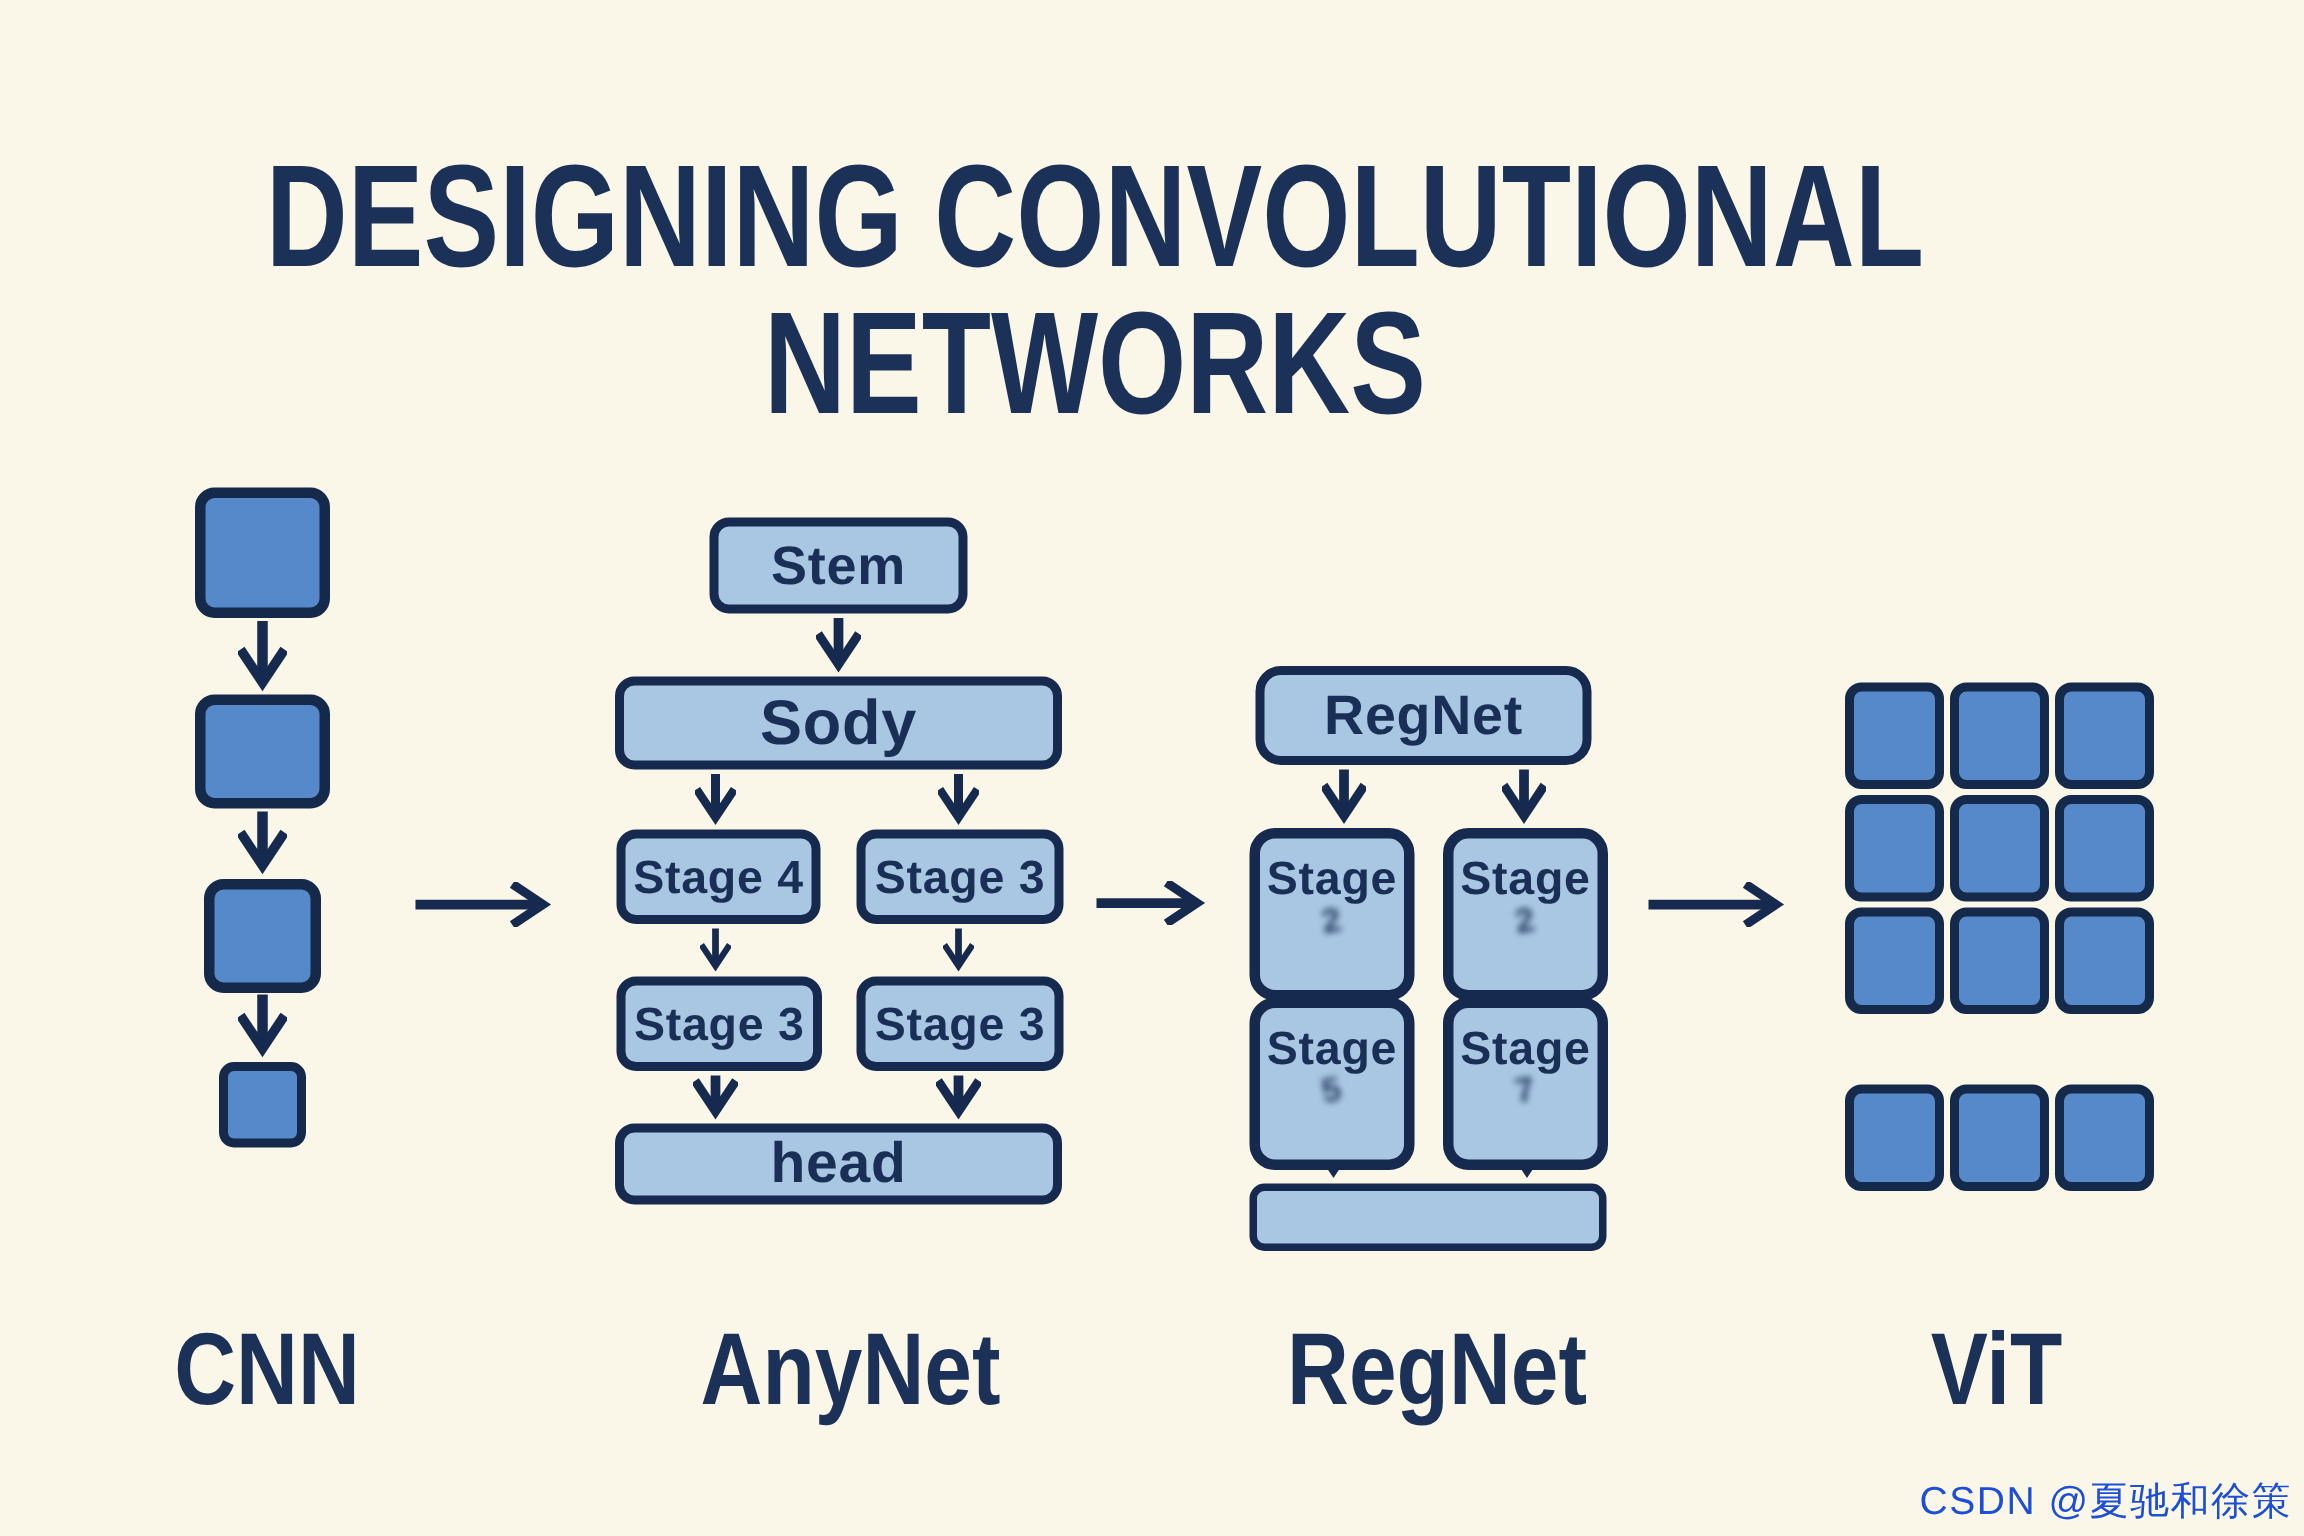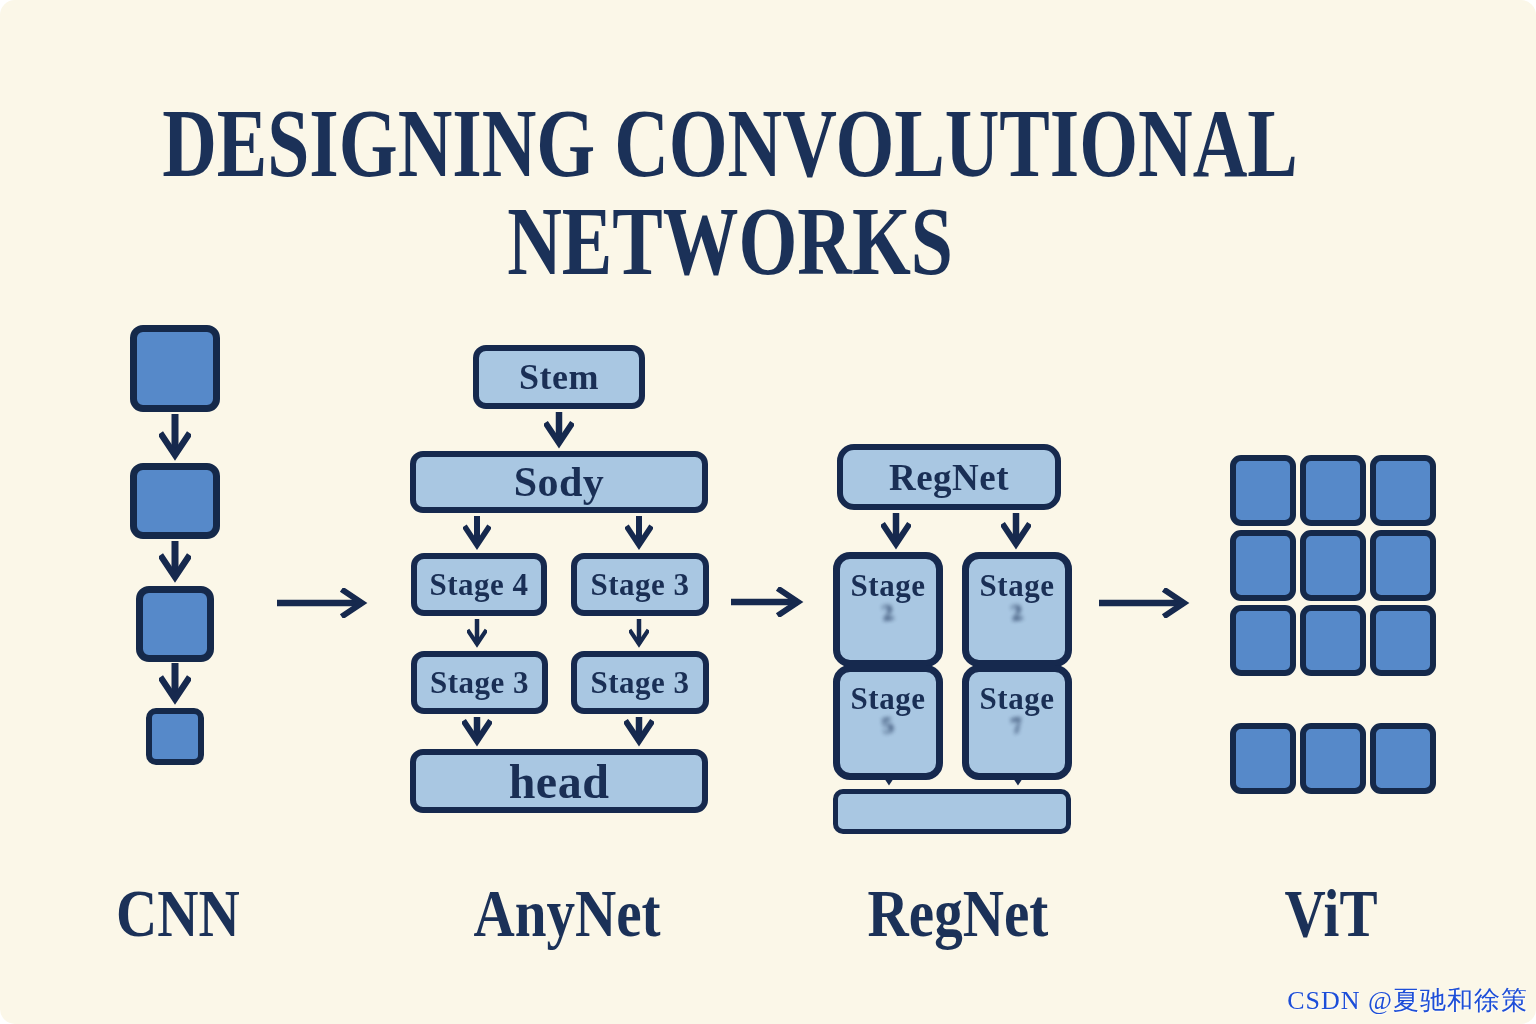--- a/index.html
+++ b/index.html
@@ -1,20 +1,19 @@
 <!DOCTYPE html>
 <html><head>
 <meta charset="utf-8">
 <style>
   html,body{margin:0;padding:0;}
   .canvas{
     position:relative;width:1536px;height:1024px;overflow:hidden;
     background:#fbf7e8;
-    font-family:Liberation Serif, serif;
-    border-radius:15px;
+    font-family:Liberation Sans, sans-serif;
   }
   
   .title{
     position:absolute;left:730px;white-space:nowrap;
     font-weight:700;font-size:97px;color:#1b3158;
     transform:translateX(-50%) scaleX(0.78);
   }
   .title.l1{top:88px;}
   .title.l2{top:186px;}
 
@@ -34,21 +33,21 @@
     border-radius:13px;box-sizing:border-box;
     display:flex;align-items:center;justify-content:center;
     color:#1a2f55;font-weight:700;letter-spacing:0.5px;
   }
   .p-stem {left:473px;top:345px;width:172px;height:64px;font-size:36px;}
   .p-sody {left:410px;top:451px;width:298px;height:62px;font-size:42px;}
   .p-ast1 {left:411px;top:553px;width:136px;height:63px;font-size:31px;}
   .p-ast2 {left:571px;top:553px;width:138px;height:63px;font-size:31px;}
   .p-ast3 {left:411px;top:651px;width:137px;height:63px;font-size:31px;}
   .p-ast4 {left:571px;top:651px;width:138px;height:63px;font-size:31px;}
-  .p-head {left:410px;top:749px;width:298px;height:64px;font-size:48px;}
+  .p-head {left:410px;top:749px;width:298px;height:54px;font-size:38px;}
   .p-rhdr {left:837px;top:444px;width:224px;height:66px;font-size:37px;border-radius:17px;}
   .rstage{
     width:110px;height:115px;border-width:7px;border-radius:17px;
     flex-direction:column;justify-content:flex-start;padding-top:9px;font-size:31px;
   }
   .p-rs1{left:833px;top:552px;}
   .p-rs2{left:962px;top:552px;}
   .p-rs3{left:833px;top:665px;}
   .p-rs4{left:962px;top:665px;}
   .smudge{

